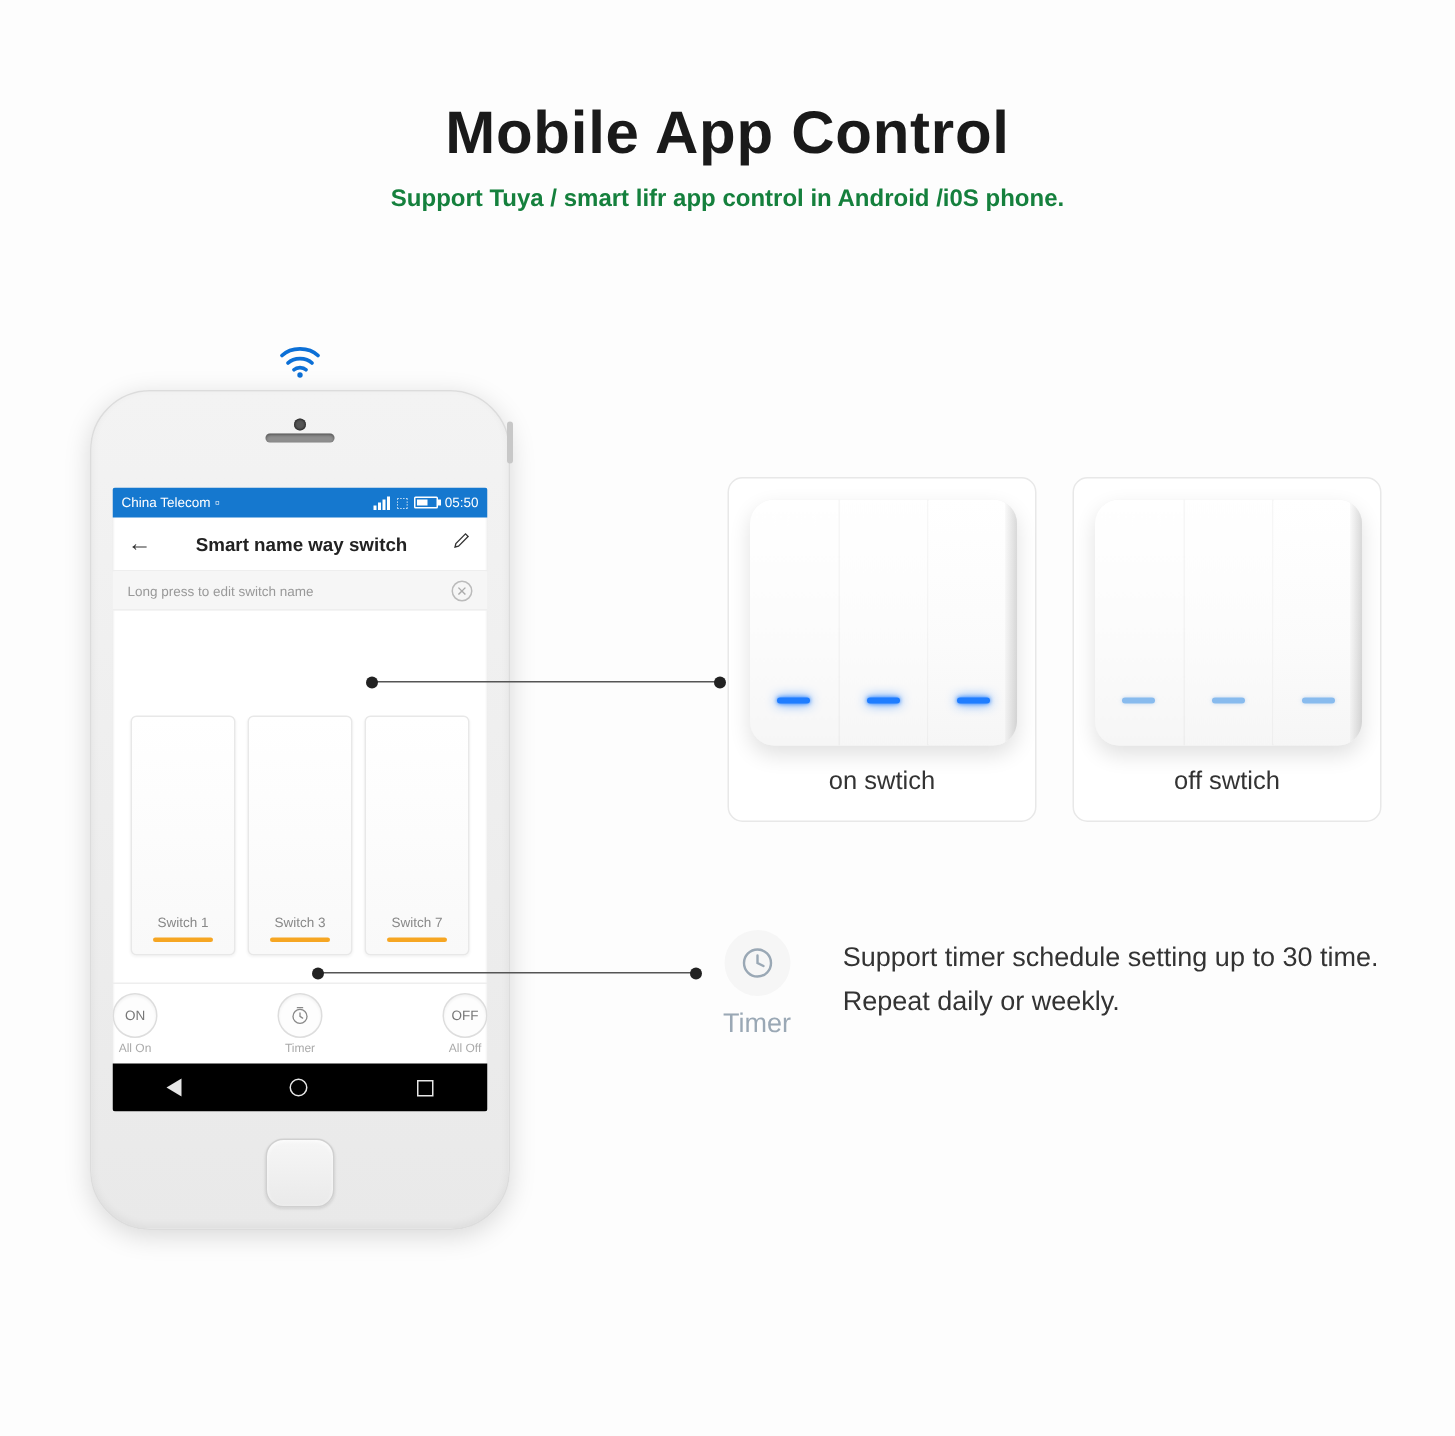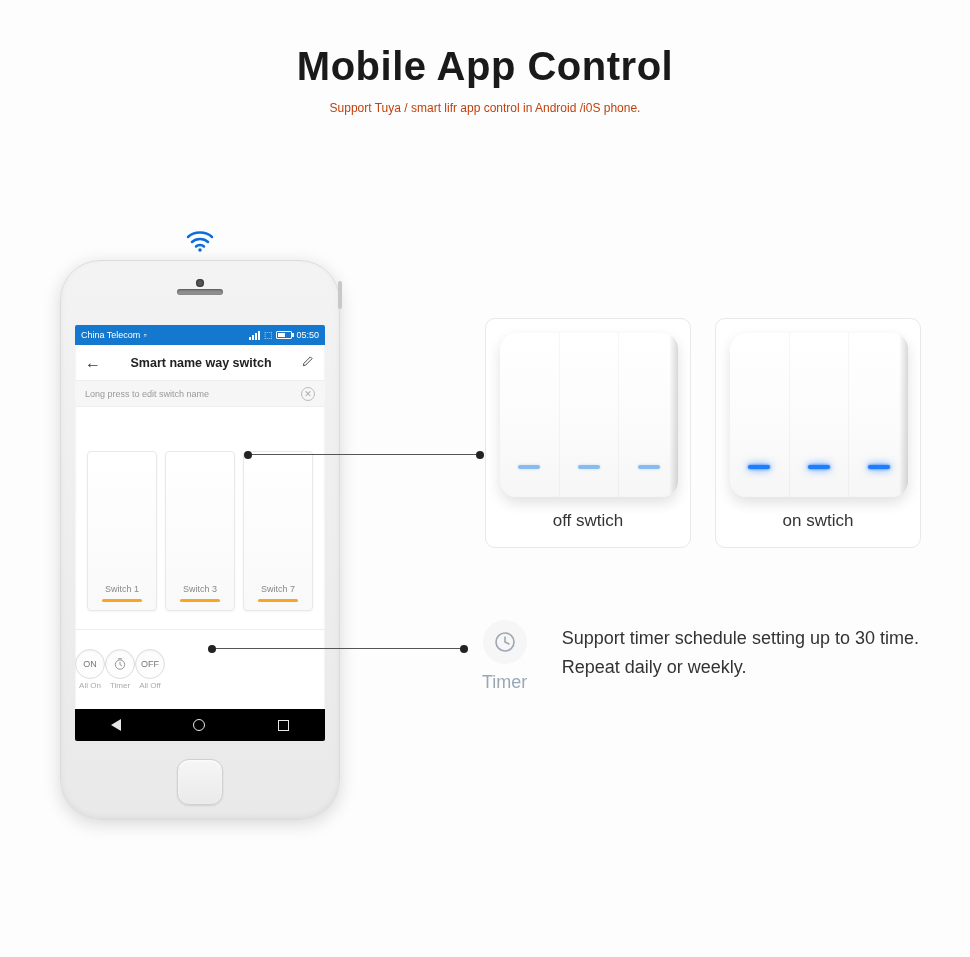--- a/index.html
+++ b/index.html
@@ -7,23 +7,23 @@
     width: 970px;
     height: 957px;
     background: #fdfdfd;
     font-family: -apple-system, BlinkMacSystemFont, "Segoe UI", Arial, sans-serif;
     color: #333;
     position: relative;
     overflow: hidden;
   }
 
   
-  .header { text-align: center; padding-top: 44px; }
+  .header { text-align: center; padding-top: 67px; }
   .title { font-size: 40px; font-weight: 800; color: #1a1a1a; letter-spacing: 0.5px; }
-  .subtitle { font-size: 12px; color: #c2410c; margin-top: 12px; font-weight: 400; }
+  .subtitle { font-size: 16px; color: #15803d; margin-top: 12px; font-weight: 700; }
 
   
   .phone-wrap {
     position: absolute;
     left: 60px;
     top: 260px;
     width: 280px;
   }
   .wifi-icon {
     position: absolute;
@@ -122,21 +122,21 @@
     position:absolute; bottom:16px; left:0; right:0; text-align:center;
     font-size:9px; color:#888;
   }
   .switch-underline {
     position:absolute; bottom:8px; left:14px; right:14px; height:3px;
     background:#f6a623; border-radius:2px;
   }
 
   
   .actions {
-    height:80px; display:flex; align-items:center; justify-content:flex-start;
+    height:54px; display:flex; align-items:center; justify-content:space-between;
     border-top:1px solid #eee;
   }
   .act { display:flex; flex-direction:column; align-items:center; gap:2px; }
   .act .circ {
     width:30px; height:30px; border-radius:50%; border:1px solid #ddd;
     display:flex; align-items:center; justify-content:center;
     font-size:9px; color:#777; background:#fdfdfd;
     box-shadow: inset 0 1px 2px rgba(0,0,0,0.05);
   }
   .act .lbl { font-size:8px; color:#aaa; }
@@ -349,44 +349,44 @@
 
     </div>
     <div class="phone-home"></div>
   </div>
 </div>
 
 <div class="panels">
   <div class="panel">
     <div class="hw">
       <div class="gang">
-          <div class="led off"></div>
-        </div>
-      <div class="gang">
-          <div class="led off"></div>
-        </div>
-      <div class="gang">
-          <div class="led off"></div>
+          <div class="led on"></div>
+        </div>
+      <div class="gang">
+          <div class="led on"></div>
+        </div>
+      <div class="gang">
+          <div class="led on"></div>
         </div>
     </div>
-    <div class="panel-caption">off swtich</div>
+    <div class="panel-caption">on swtich</div>
   </div>
   <div class="panel">
     <div class="hw">
       <div class="gang">
-          <div class="led on"></div>
-        </div>
-      <div class="gang">
-          <div class="led on"></div>
-        </div>
-      <div class="gang">
-          <div class="led on"></div>
+          <div class="led off"></div>
+        </div>
+      <div class="gang">
+          <div class="led off"></div>
+        </div>
+      <div class="gang">
+          <div class="led off"></div>
         </div>
     </div>
-    <div class="panel-caption">on swtich</div>
+    <div class="panel-caption">off swtich</div>
   </div>
 </div>
 
 <div class="timer-block">
   <div class="timer-icon">
     <div class="timer-circ">
       <svg width="24" height="24" viewBox="0 0 24 24" fill="none">
         <circle cx="12" cy="12" r="9" stroke="#9aa8b5" stroke-width="1.6"></circle>
         <path d="M12 7v5l4 2" stroke="#9aa8b5" stroke-width="1.6" stroke-linecap="round"></path>
       </svg>

